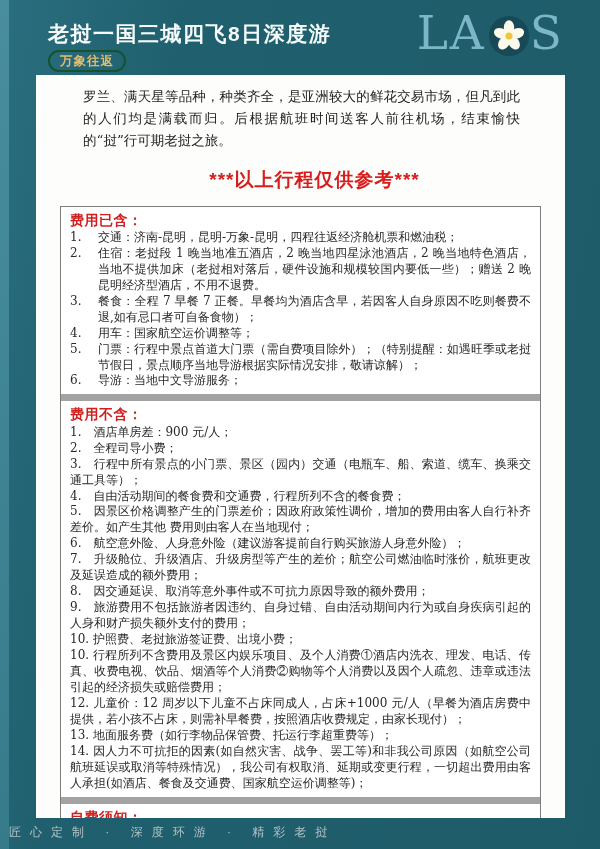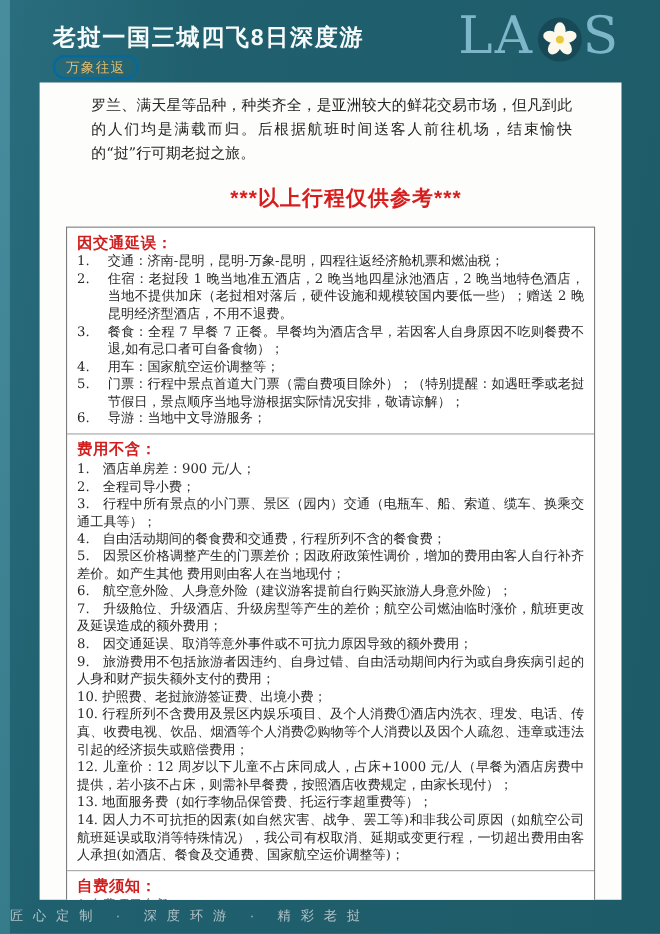--- a/index.html
+++ b/index.html
@@ -16,22 +16,22 @@
 
   
   .header{position:absolute;top:0;left:0;right:0;height:57px;}
   .title{
     position:absolute;left:48px;top:20px;color:#f6fafa;
     font-size:21px;font-weight:bold;letter-spacing:1.5px;
     font-family:"Liberation Sans",sans-serif;
   }
   .badge{
     position:absolute;left:48px;top:50px;height:18px;line-height:18px;
-    border:2px solid #0369a1;border-radius:12px;padding:0 10px;
-    color:#e0bb70;font-size:12.5px;font-weight:normal;letter-spacing:1px;
+    border:2px solid #14532d;border-radius:12px;padding:0 10px;
+    color:#e0bb70;font-size:12.5px;font-weight:bold;letter-spacing:1px;
   }
   .logo{
     position:absolute;right:36px;top:4px;display:flex;align-items:center;
     font-family:"DejaVu Serif","Liberation Serif",serif;
     font-size:47px;color:#7db6c9;line-height:58px;letter-spacing:2px;
   }
   .logo .flower-circle{
     width:40px;height:40px;border-radius:50%;background:#174956;
     margin:6px 1px 0 3px;position:relative;flex:0 0 auto;
   }
@@ -53,21 +53,21 @@
     padding-left:28px;
   }
 
   
   .fee-box{
     margin:0 24px;border:1px solid #7d7d7d;
     font-family:"DejaVu Serif","Liberation Serif",serif;
     font-size:12px;line-height:1.33;color:#282828;background:#fff;
   }
   .sec{padding:3px 9px 5px;}
-  .sec + .sec{border-top:1px solid #a3a3a3;}
+  .sec + .sec{border-top:7px solid #a3a3a3;}
   .sec-title{
     color:#d01f1f;font-weight:bold;font-size:14px;line-height:1.45;
     font-family:"Liberation Sans",sans-serif;letter-spacing:.5px;
   }
   .inc-row{display:flex;}
   .inc-row .num{flex:0 0 28px;}
   .inc-row .txt{flex:1;text-align:justify;}
   .plain{margin:0;text-align:justify;}
 
   
@@ -103,21 +103,21 @@
 
 <div class="page">
 
   <p class="intro">罗兰、满天星等品种，种类齐全，是亚洲较大的鲜花交易市场，但凡到此的人们均是满载而归。后根据航班时间送客人前往机场，结束愉快的“挝”行可期老挝之旅。</p>
 
   <div class="notice">***以上行程仅供参考***</div>
 
   <div class="fee-box">
 
     <div class="sec">
-      <div class="sec-title">因交通延误：</div>
+      <div class="sec-title">费用已含：</div>
       <div class="inc-row">
         <span class="num">1.</span>
         <span class="txt">交通：济南-昆明，昆明-万象-昆明，四程往返经济舱机票和燃油税；</span>
       </div>
       <div class="inc-row">
         <span class="num">2.</span>
         <span class="txt">住宿：老挝段 1 晚当地准五酒店，2 晚当地四星泳池酒店，2 晚当地特色酒店，当地不提供加床（老挝相对落后，硬件设施和规模较国内要低一些）；赠送 2 晚昆明经济型酒店，不用不退费。</span>
       </div>
       <div class="inc-row">
         <span class="num">3.</span>

